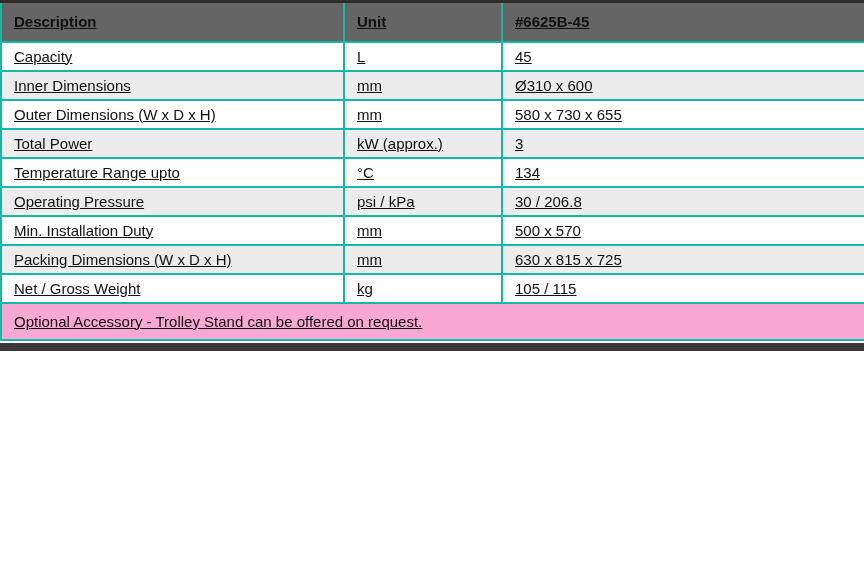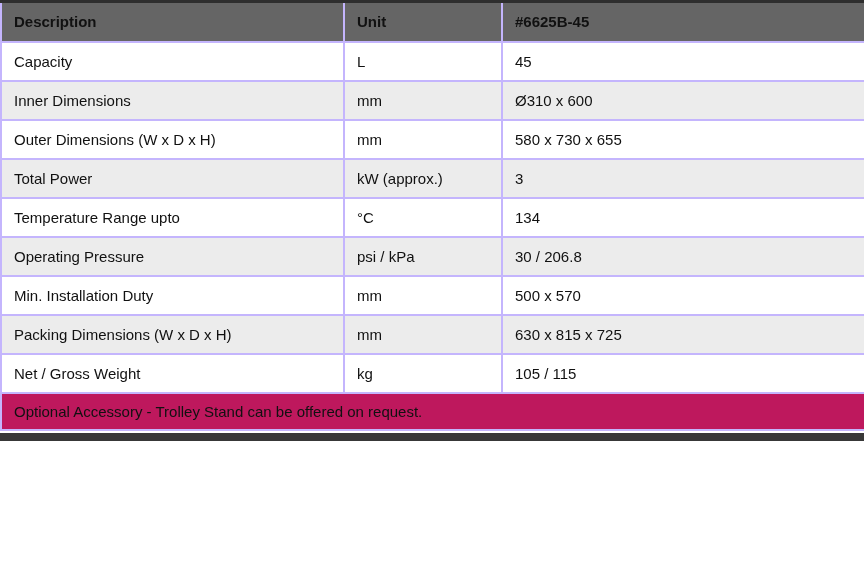--- a/index.html
+++ b/index.html
@@ -17,42 +17,43 @@
     background: #ffffff;
   }
   table.spec {
     width: 864px;
     border-collapse: collapse;
     table-layout: fixed;
     border: 2px solid #2e2e2e;
     border-top-width: 3px;
   }
   table.spec th, table.spec td {
-    border: 2px solid #c4b5fd;
+    border: 2px solid #14b8a6;
     padding: 0 8px 0 12px;
     text-align: left;
     vertical-align: middle;
     font-size: 15px;
     color: #111111;
     overflow: hidden;
     white-space: nowrap;
+    text-decoration: underline;
   }
   col.c-desc  { width: 343px; }
   col.c-unit  { width: 158px; }
   col.c-value { width: 363px; }
   thead tr { height: 40px; }
   thead th {
     background: #656565;
     color: #ffffff;
     font-weight: bold;
     font-size: 15px;
   }
-  tbody tr { height: 39px; background: #ffffff; }
+  tbody tr { height: 29px; background: #ffffff; }
   tbody tr:nth-child(even) { background: #ececec; }
-  tfoot tr { height: 37px; background: #be185d; }
+  tfoot tr { height: 37px; background: #f9a8d4; }
   tfoot td { font-size: 15px; }
   .bottom-bar {
     width: 864px;
     height: 8px;
     margin-top: 2px;
     background: #383838;
   }
 </style>
 </head>
 <body>

